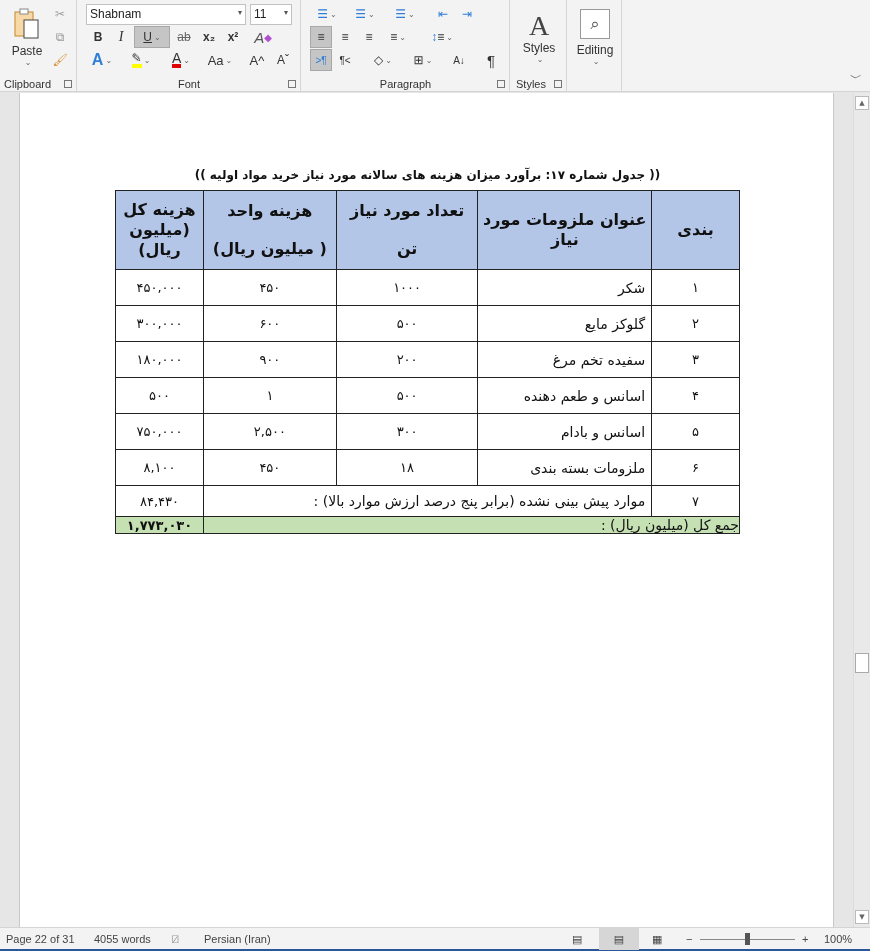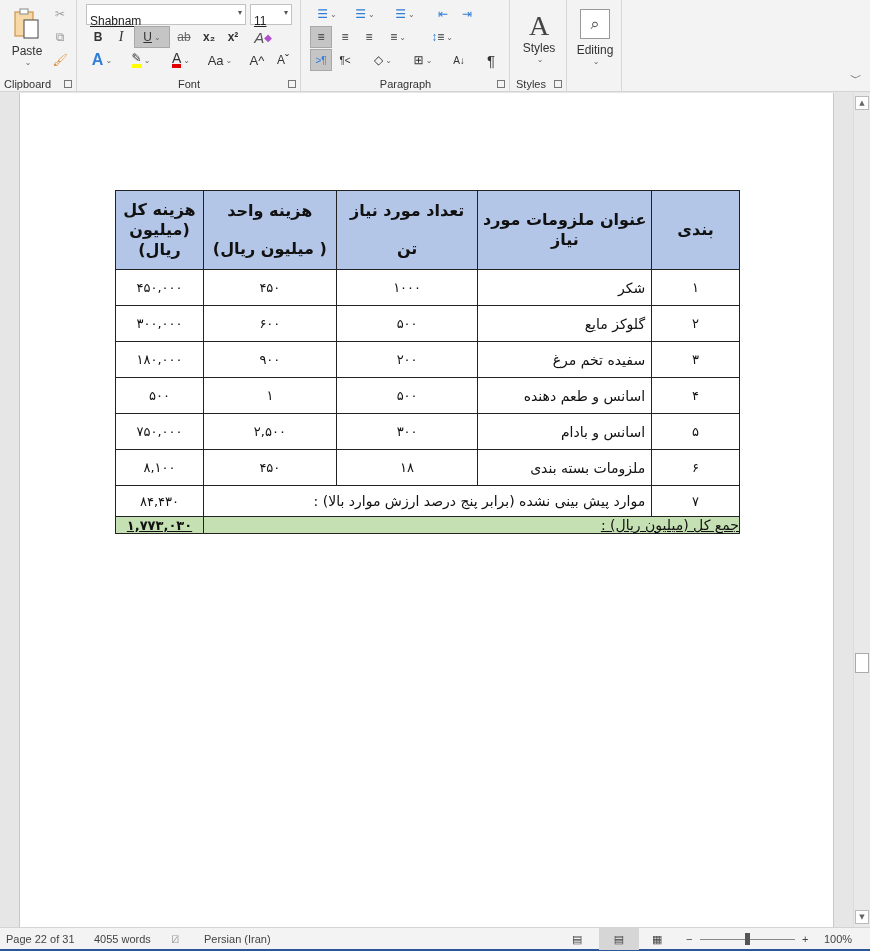--- a/index.html
+++ b/index.html
@@ -4,34 +4,34 @@
 <style>
   * { box-sizing: border-box; margin: 0; padding: 0; }
   html, body { width: 870px; height: 951px; overflow: hidden; background: #e6e6e6; font-family: "DejaVu Sans", sans-serif; }
   .ribbon { position: absolute; left: 0; top: 0; width: 870px; height: 92px; background: #f3f3f3; border-bottom: 1px solid #d4d4d4; }
   .group { position: absolute; top: 0; height: 92px; border-right: 1px solid #d6d6d6; }
   .group-label { position: absolute; bottom: 2px; left: 0; right: 0; text-align: center; font-size: 11px; color: #333; font-family: "Liberation Sans", sans-serif; }
   .launcher { position: absolute; right: 4px; bottom: 4px; width: 8px; height: 8px; border: 1px solid #777; font-size: 0; }
   .btn { position: absolute; display: flex; align-items: center; justify-content: center; font-family: "Liberation Sans", sans-serif; color: #333; font-size: 12px; }
   .btn.sel { background: #c5c5c5; border: 1px solid #a8a8a8; }
   .caret { font-size: 8px; color: #666; margin-left: 2px; }
-  .combo { position: absolute; height: 21px; background: #fff; border: 1px solid #c2c2c2; font-family: "Liberation Sans", sans-serif; font-size: 12px; color: #222; padding: 9px 3px; text-decoration: underline; }
+  .combo { position: absolute; height: 21px; background: #fff; border: 1px solid #c2c2c2; font-family: "Liberation Sans", sans-serif; font-size: 12px; color: #222; padding: 2px 3px; }
   .combo .dd { position: absolute; right: 3px; top: 3px; font-size: 8px; color: #555; }
   .doc-area { position: absolute; left: 0; top: 93px; width: 853px; height: 834px; background: #e6e6e6; }
   .page { position: absolute; left: 19px; top: 0; width: 815px; height: 834px; background: #fff; border-left: 1px solid #c8c8c8; border-right: 1px solid #c8c8c8; }
   .vscroll { position: absolute; left: 853px; top: 93px; width: 17px; height: 834px; background: #e9e9e9; border-left: 1px solid #dcdcdc; }
   .sbtn { position: absolute; left: 1px; width: 14px; height: 14px; background: #fff; border: 1px solid #bbb; font-size: 7px; color: #666; text-align: center; line-height: 12px; }
   .thumb { position: absolute; left: 1px; top: 560px; width: 14px; height: 20px; background: #fff; border: 1px solid #aaa; }
   .caption { position: absolute; left: 95px; top: 75px; width: 625px; text-align: center; direction: rtl; font-family: "DejaVu Sans", sans-serif; font-weight: bold; font-size: 12px; color: #111; }
   table.t { position: absolute; left: 95px; top: 97px; width: 625px; border-collapse: collapse; direction: rtl; font-family: "DejaVu Sans", sans-serif; font-size: 13px; color: #111; }
   table.t td, table.t th { border: 1px solid #222; text-align: center; vertical-align: middle; }
   table.t th { background: #b4c6e7; font-weight: bold; font-size: 16px; height: 79px; line-height: 20px; }
   table.t td { height: 36px; }
   table.t td.name { text-align: right; padding-right: 6px; font-size: 14px; }
-  table.t tr.total td { background: #c5e0b3; height: 15px; font-weight: normal; text-decoration: underline; }
+  table.t tr.total td { background: #c5e0b3; height: 15px; font-weight: normal; }
   table.t tr.total td.tval { font-weight: bold; }
   table.t tr.total td.tlabel { text-align: right; padding-right: 0; font-size: 14px; }
   table.t tr.unf td { height: 31px; }
   .status { position: absolute; left: 0; top: 927px; width: 870px; height: 24px; background: #f3f3f3; border-top: 1px solid #d4d4d4; border-bottom: 2px solid #2b579a; font-family: "Liberation Sans", sans-serif; font-size: 11px; color: #444; }
   .st { position: absolute; top: 5px; }
   .collapse { position: absolute; right: 8px; top: 70px; font-size: 12px; color: #555; }
 </style>
 </head>
 <body>
 
@@ -177,20 +177,21 @@
       <span style="width:30px;height:30px;border:1px solid #999;background:#fff;display:flex;align-items:center;justify-content:center;font-size:16px;">⌕</span>
       <span style="margin-top:4px;">Editing</span>
       <span class="caret">⌄</span>
     </div>
   </div>
   <div class="collapse">﹀</div>
 </div>
 
 <div class="doc-area">
   <div class="page">
+    <div class="caption">(( جدول شماره ۱۷: برآورد میزان هزینه های سالانه مورد نیاز خرید مواد اولیه ))</div>
     <table class="t">
       <colgroup>
         <col style="width:88px">
           <col style="width:174px">
           <col style="width:142px">
           <col style="width:133px">
           <col style="width:88px">
       </colgroup>
       <tbody>
           <tr>

